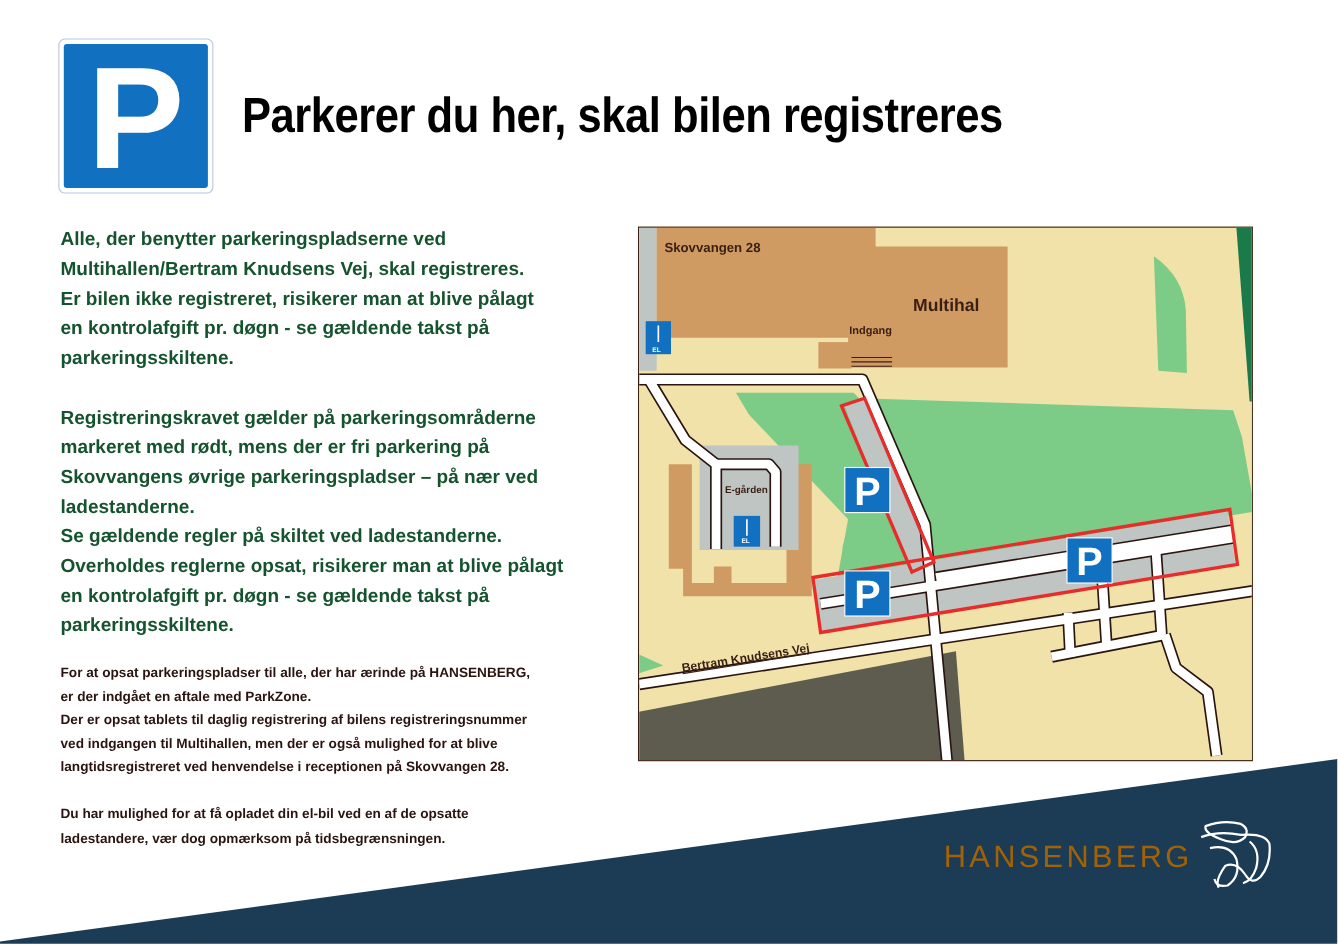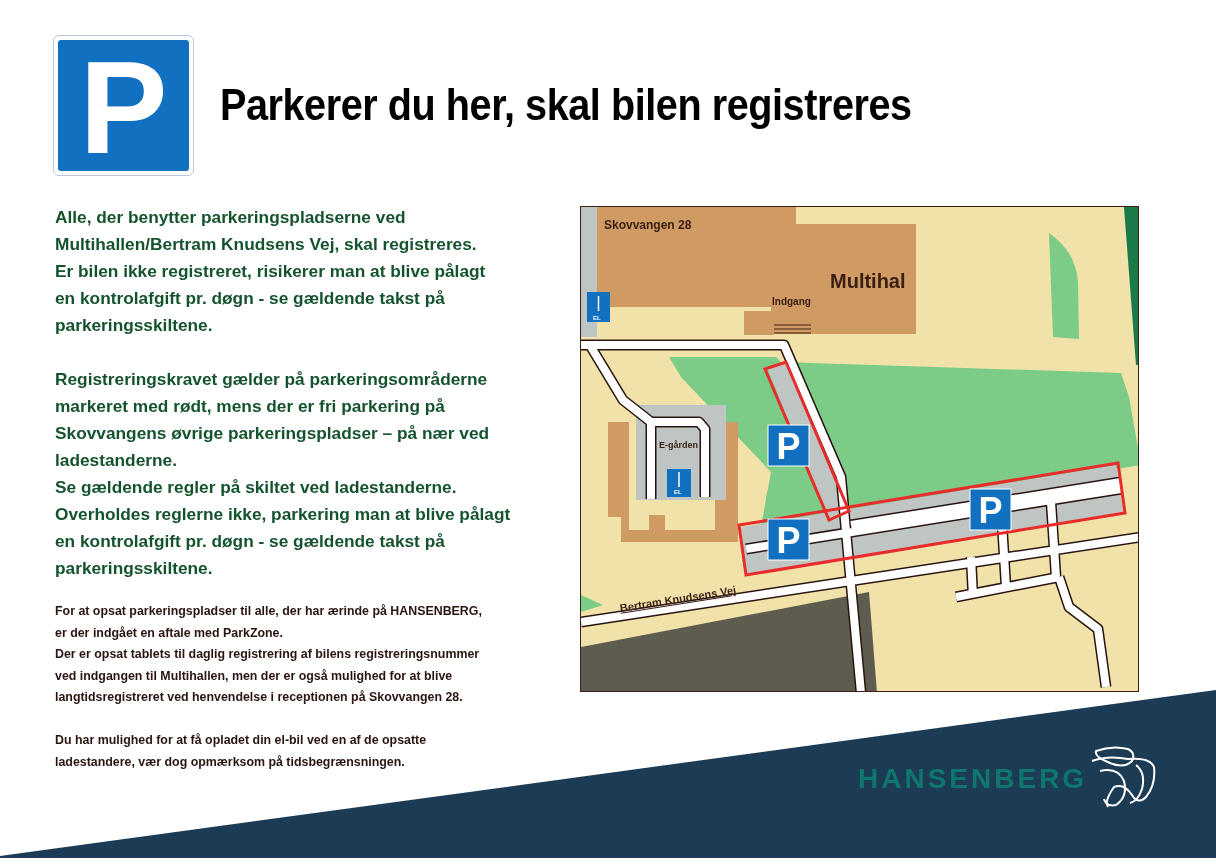--- a/index.html
+++ b/index.html
@@ -49,21 +49,21 @@
       background: #f0e2a8;
     }
     .map svg { position: absolute; left: 0; top: 0; }
     .map .lbl {
       position: absolute; font-family: "Liberation Sans", sans-serif;
       font-weight: bold; color: #3a1e14; white-space: nowrap;
     }
     .band { position: absolute; left: 0; top: 0; width: 1216px; height: 865px; pointer-events: none; }
     .brand {
       position: absolute; left: 858px; top: 763px;
-      font-family: "Liberation Sans", sans-serif; font-weight: bold; color: #0f766e;
+      font-family: "Liberation Sans", sans-serif; font-weight: normal; color: #a16207;
       font-size: 28px; letter-spacing: 3px;
     }
     .brand-logo { position: absolute; left: 1088px; top: 745px; }
   </style>
 </head>
 <body>
 
 <div class="p-sign">
   <div class="inner">
       <span class="letter">P</span>
@@ -80,21 +80,21 @@
     <p>en kontrolafgift pr. døgn - se gældende takst på</p>
     <p>parkeringsskiltene.</p>
   </div>
   <div class="gap"></div>
   <div>
     <p>Registreringskravet gælder på parkeringsområderne</p>
     <p>markeret med rødt, mens der er fri parkering på</p>
     <p>Skovvangens øvrige parkeringspladser – på nær ved</p>
     <p>ladestanderne.</p>
     <p>Se gældende regler på skiltet ved ladestanderne.</p>
-    <p>Overholdes reglerne ikke, parkering man at blive pålagt</p>
+    <p>Overholdes reglerne opsat, risikerer man at blive pålagt</p>
     <p>en kontrolafgift pr. døgn - se gældende takst på</p>
     <p>parkeringsskiltene.</p>
   </div>
 </div>
 
 <div class="small">
   <div>
     <p>For at opsat parkeringspladser til alle, der har ærinde på HANSENBERG,</p>
     <p>er der indgået en aftale med ParkZone.</p>
     <p>Der er opsat tablets til daglig registrering af bilens registreringsnummer</p>
@@ -198,21 +198,21 @@
       <rect x="187" y="312" width="41" height="41" fill="#1170bf" stroke="#fff" stroke-width="1"></rect>
       <text x="207.5" y="346" font-size="36" fill="#fff" text-anchor="middle" font-family="Liberation Sans, sans-serif" font-weight="bold">P</text>
     </g>
     <g>
       <rect x="389" y="282" width="41" height="41" fill="#1170bf" stroke="#fff" stroke-width="1"></rect>
       <text x="409.5" y="316" font-size="36" fill="#fff" text-anchor="middle" font-family="Liberation Sans, sans-serif" font-weight="bold">P</text>
     </g>
   </svg>
 
   <span class="lbl" style="left:23px; top:11px; font-size:12px;text-align:right;">Skovvangen 28</span>
-  <span class="lbl" style="left:249px; top:63px; font-size:20px;">Multihal</span>
+  <span class="lbl" style="left:249px; top:63px; font-size:16px;">Multihal</span>
   <span class="lbl" style="left:191px; top:89px; font-size:10px;">Indgang</span>
   <span class="lbl" style="left:78px; top:233px; font-size:9px;">E-gården</span>
   <span class="lbl" style="left:38px; top:395px; font-size:11px; transform: rotate(-9deg); transform-origin:left top; text-decoration: underline;">Bertram Knudsens Vej</span>
 </div>
 
 <svg class="band" width="1216" height="865" viewBox="0 0 1216 865">
   <polygon points="0,856 1216,690 1216,858 0,858" fill="#1c3b55"></polygon>
 </svg>
 
 <div class="brand">HANSENBERG</div>

